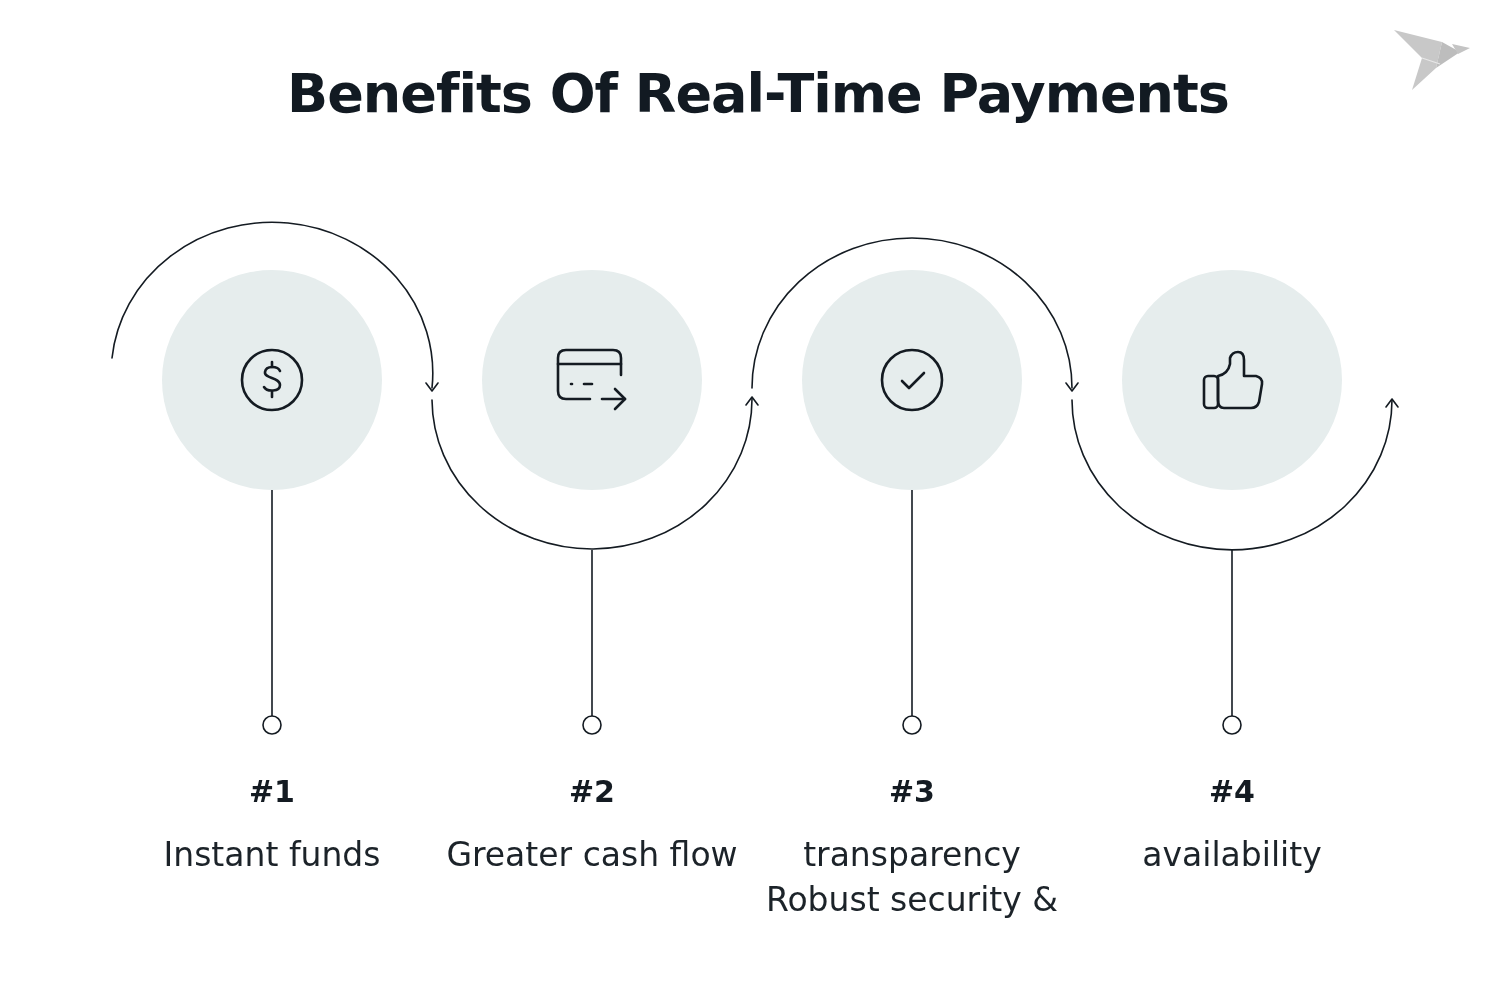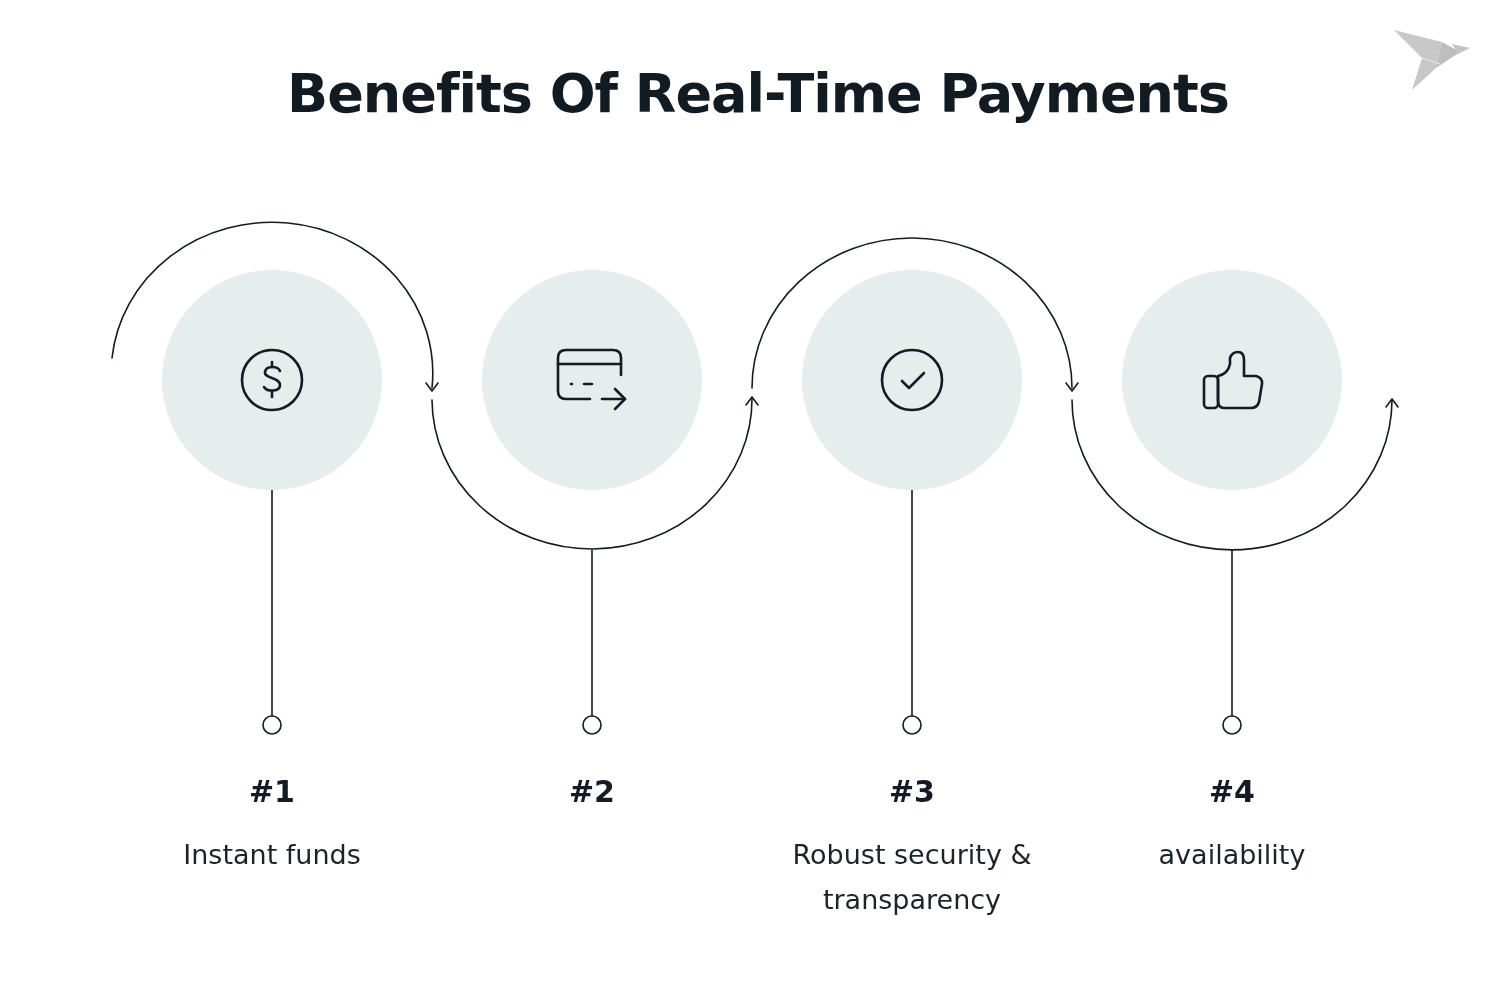--- a/index.html
+++ b/index.html
@@ -1,21 +1,21 @@
 <!DOCTYPE html>
 <html><head>
 <meta charset="utf-8">
 <style>
   html, body { margin:0; padding:0; background:#ffffff; }
   body { width:1500px; height:990px; position:relative; overflow:hidden; font-family:"DejaVu Sans", sans-serif; color:#141b22; }
   .title { position:absolute; top:62px; left:8px; width:1500px; text-align:center; font-family:"DejaVu Sans", sans-serif; font-weight:bold; font-size:54px; letter-spacing:-1px; color:#121a22; }
   .logo { position:absolute; left:1392px; top:28px; width:80px; height:64px; }
   svg.diagram { position:absolute; left:0; top:0; }
   .step-num { position:absolute; width:300px; text-align:center; font-family:"DejaVu Sans", sans-serif; font-weight:bold; font-size:30px; top:774px; color:#141b22; }
-  .step-label { position:absolute; width:320px; text-align:center; font-family:"DejaVu Sans", sans-serif; font-size:27px; line-height:45px; top:832px; color:#1c2329; }
+  .step-label { position:absolute; width:320px; text-align:center; font-family:"DejaVu Sans", sans-serif; font-size:33px; line-height:45px; top:832px; color:#1c2329; }
   .step-label span { display:block; }
 </style>
 </head>
 <body>
 
 <div class="title">Benefits Of Real-Time Payments</div>
 
 <svg class="logo" viewBox="0 0 80 64">
   <polygon points="2,2 50,14 44,40 20,62 30,30" fill="#c8c8c8"></polygon>
   <polygon points="50,14 44,40 68,24" fill="#bdbdbd"></polygon>
@@ -82,20 +82,21 @@
 
 <div class="step-num" style="left:122px;">#1</div>
 <div class="step-num" style="left:442px;">#2</div>
 <div class="step-num" style="left:762px;">#3</div>
 <div class="step-num" style="left:1082px;">#4</div>
 
 <div class="step-label" style="left:112px;">
   <span>Instant funds</span>
 </div>
 <div class="step-label" style="left:432px;">
+  <span>Greater cash flow</span>
 </div>
 <div class="step-label" style="left:752px;">
+  <span>transparency</span>
   <span>Robust security &amp;</span>
-  <span>transparency</span>
 </div>
 <div class="step-label" style="left:1072px;">
   <span>availability</span>
 </div>
 
 </body></html>

